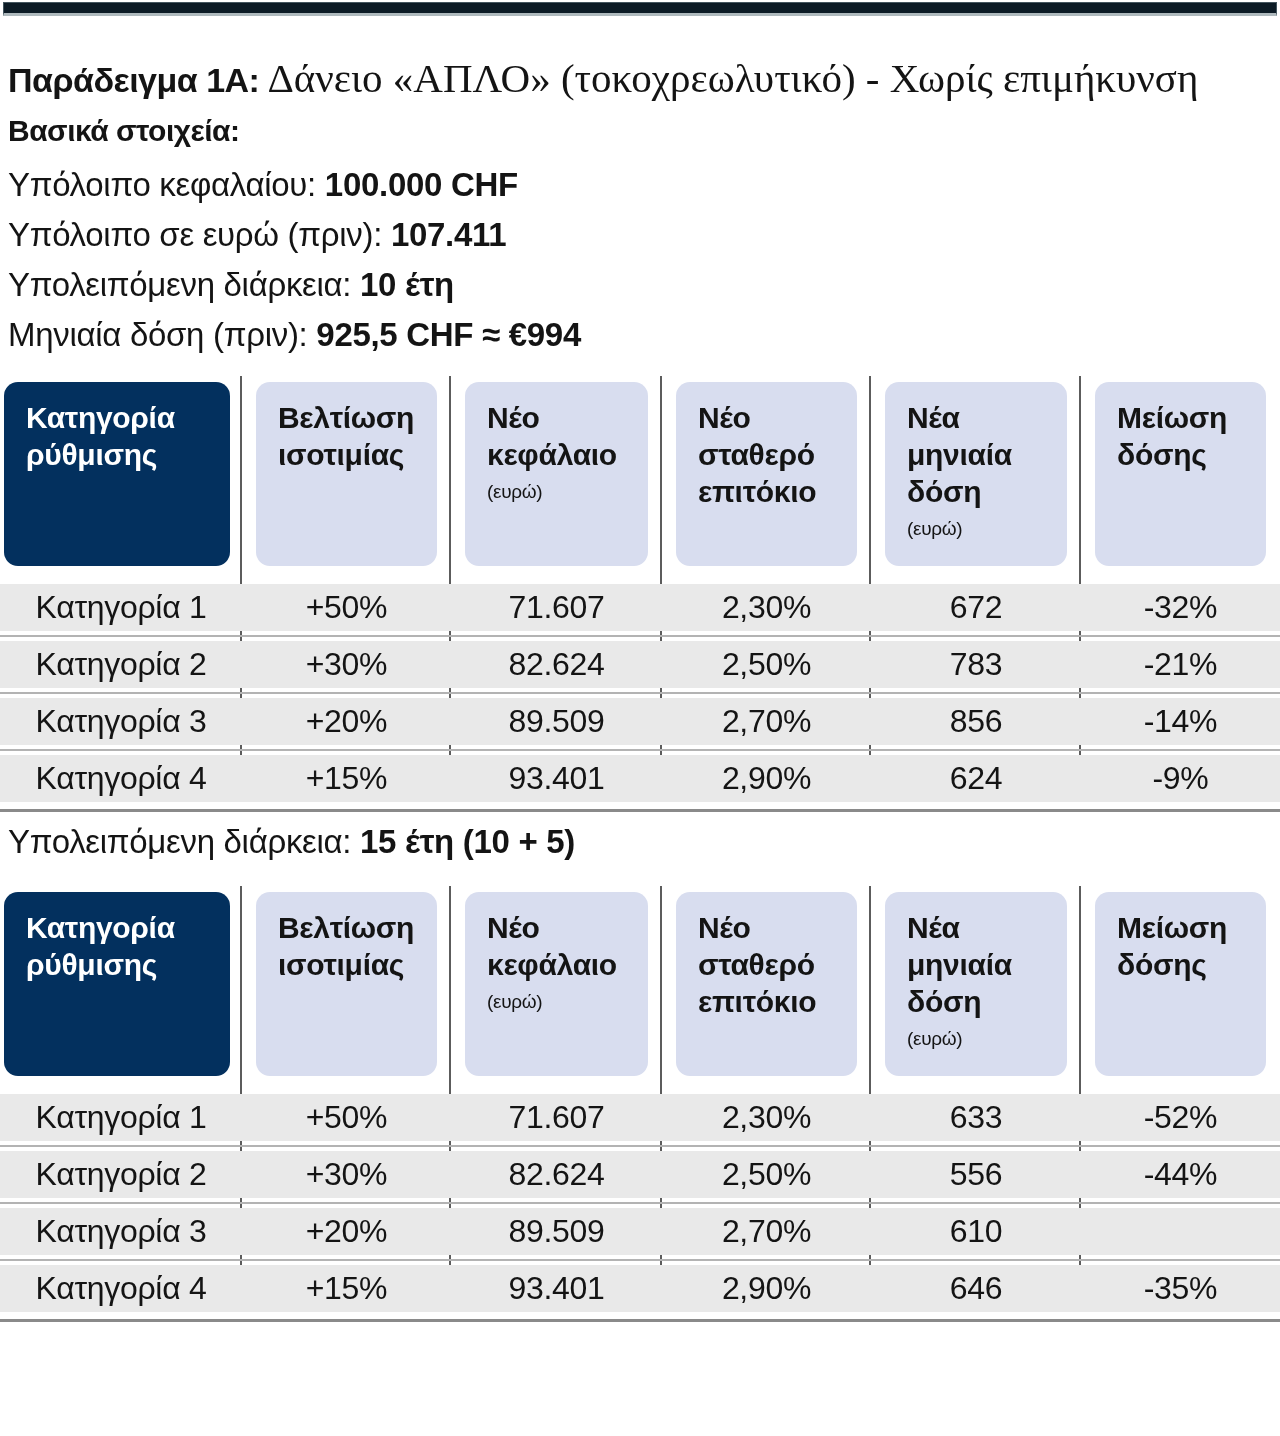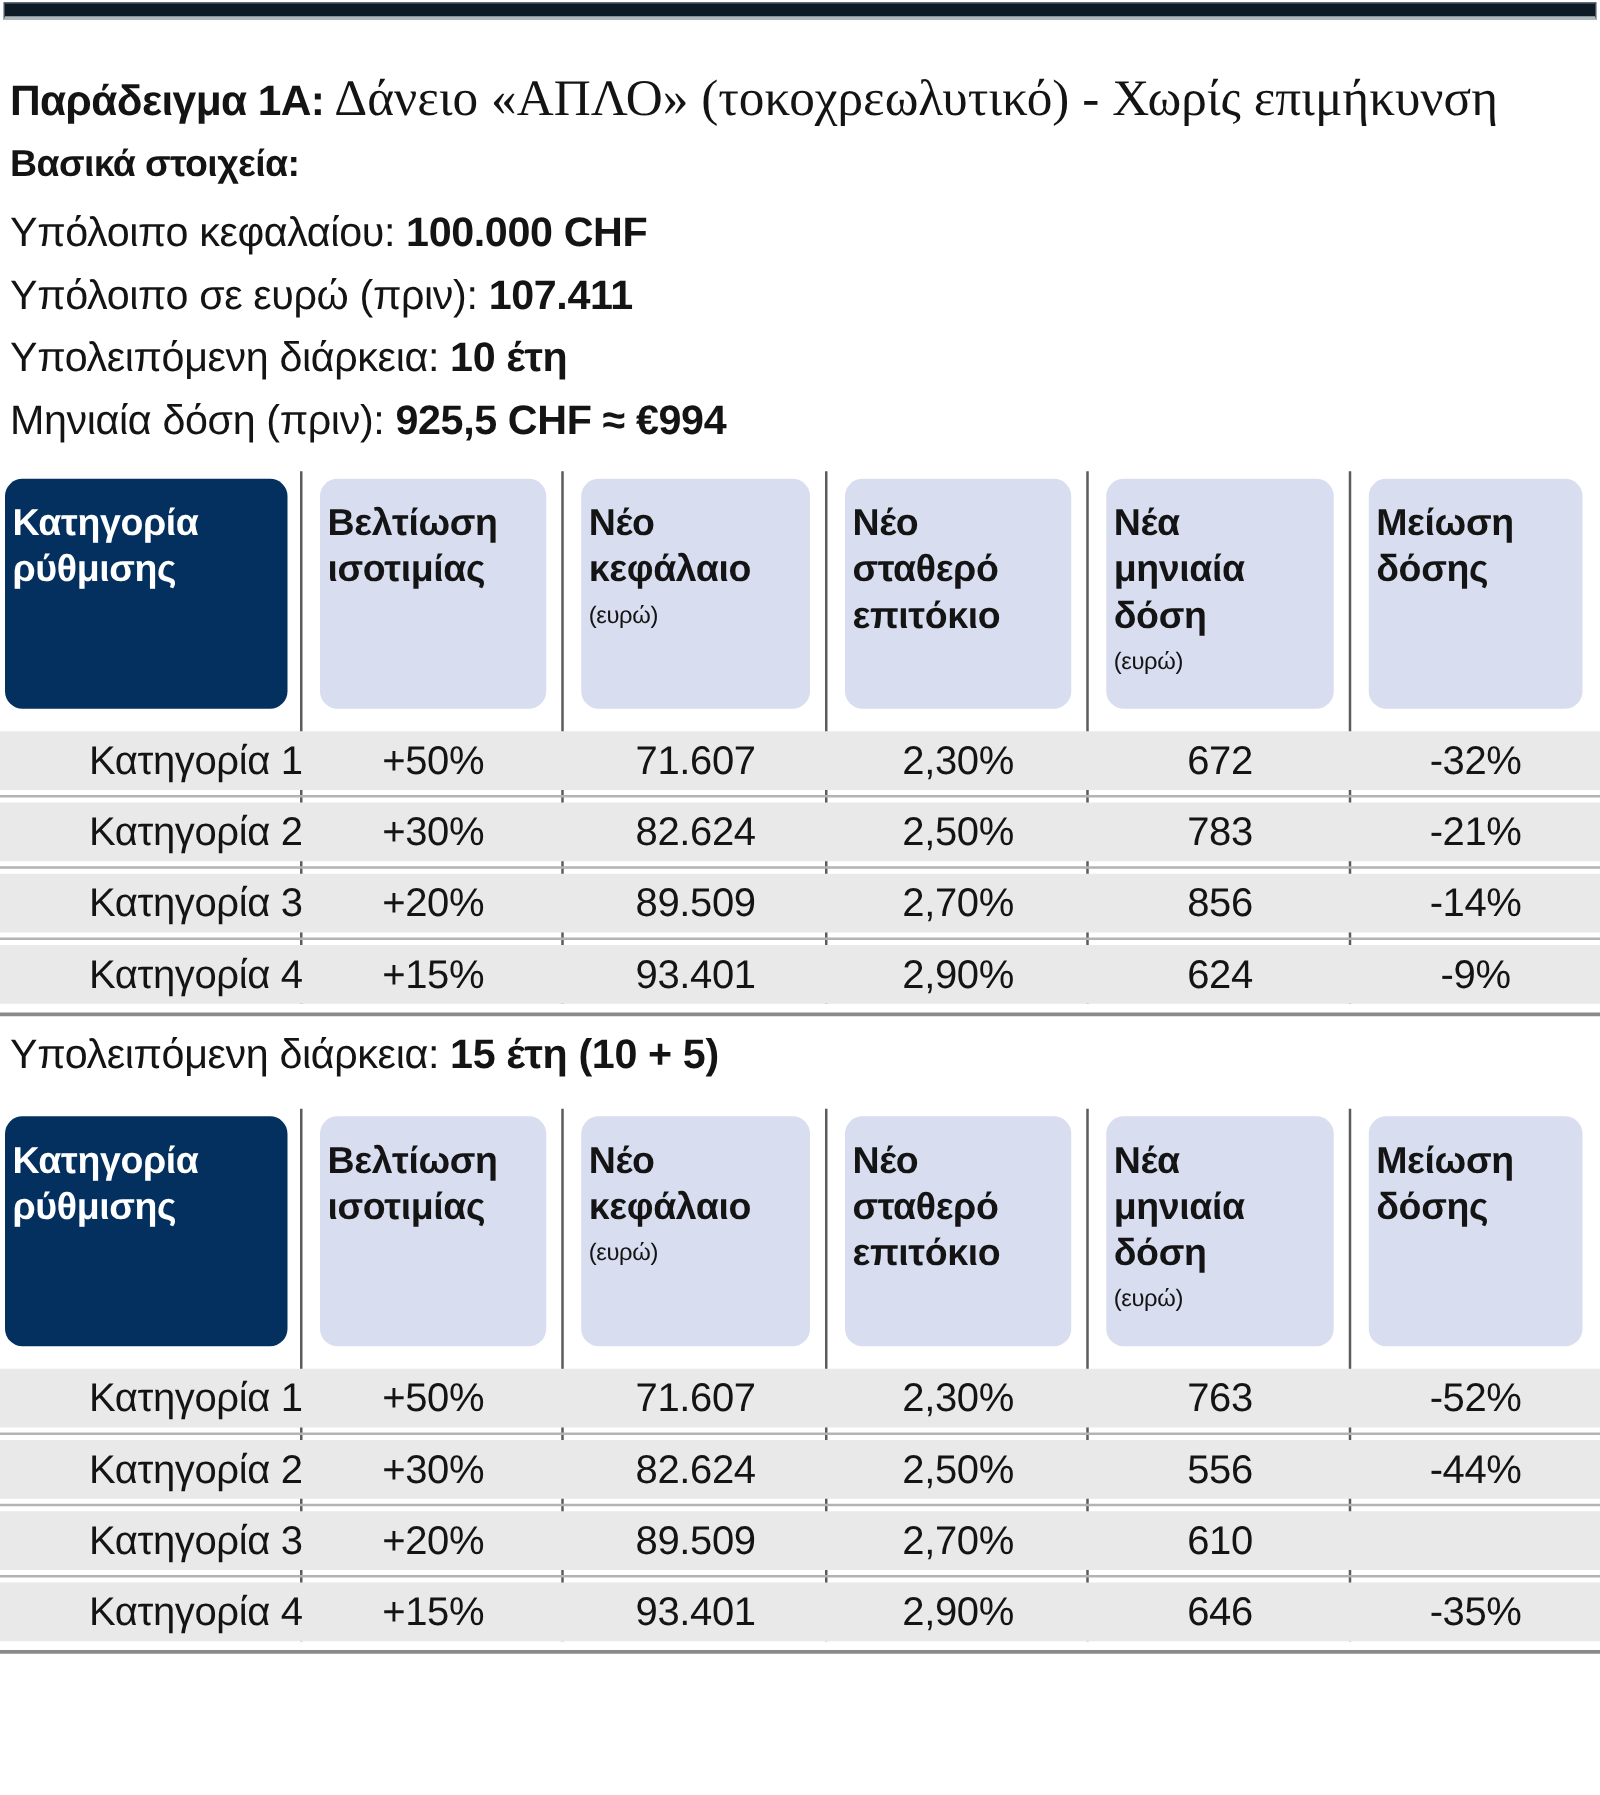--- a/index.html
+++ b/index.html
@@ -41,38 +41,38 @@
   .tablegrid { position: relative; margin-top: 22px; }
   .hrow, .drow {
     display: grid;
     grid-template-columns: 242px 209px 211px 209px 210px 199px;
   }
   .hbox {
     height: 184px;
     margin: 0 14px;
     background: var(--lavender);
     border-radius: 14px;
-    padding: 17px 6px 0 6px;
+    padding: 17px 6px 0 22px;
     font-size: 30px;
     line-height: 37px;
     letter-spacing: -0.3px;
   }
   .hcell-first .hbox { margin-left: 4px; margin-right: 12px; background: var(--navy); color: #ffffff; }
   .hbox-title { display: block; font-weight: bold; white-space: pre-line; }
   .hbox-note { display: block; font-weight: normal; font-size: 19px; }
 
   .drows { margin-top: 18px; }
   .drow { position: relative; height: 47px; background: var(--row_gray); font-size: 32px; }
   .drow + .drow { margin-top: 10px; }
   .drow + .drow::before {
     content: ""; position: absolute; left: 0; right: 0; top: -6px;
     height: 2px; background: var(--rule_light);
   }
   .dcell { text-align: center; line-height: 47px; letter-spacing: -0.3px; }
-  .dcell-first { text-align: right; }
+  .dcell-first { text-align: center; }
 
   .vline { position: absolute; top: -6px; bottom: 0; width: 2px; background: var(--divider); }
   .vline-1 { left: 240px; } .vline-2 { left: 449px; } .vline-3 { left: 660px; }
   .vline-4 { left: 869px; } .vline-5 { left: 1079px; }
 
   .bottom-rule { margin-top: 7px; height: 3px; background: var(--rule_dark); }
 
   .section-b .title { margin-top: 46px; }
   .fact-single { margin: 6px 8px 0 8px; font-size: 33px; line-height: 48px; letter-spacing: -0.3px; }
   .section-b .tablegrid { margin-top: 26px; }
@@ -244,21 +244,21 @@
           </div>
         </div>
     </div>
 
     <div class="drows">
       <div class="drow">
         <div class="dcell dcell-first">Κατηγορία 1</div>
         <div class="dcell">+50%</div>
         <div class="dcell">71.607</div>
         <div class="dcell">2,30%</div>
-        <div class="dcell">763</div>
+        <div class="dcell">633</div>
         <div class="dcell">-52%</div>
       </div>
       <div class="drow">
         <div class="dcell dcell-first">Κατηγορία 2</div>
         <div class="dcell">+30%</div>
         <div class="dcell">82.624</div>
         <div class="dcell">2,50%</div>
         <div class="dcell">556</div>
         <div class="dcell">-44%</div>
       </div>

